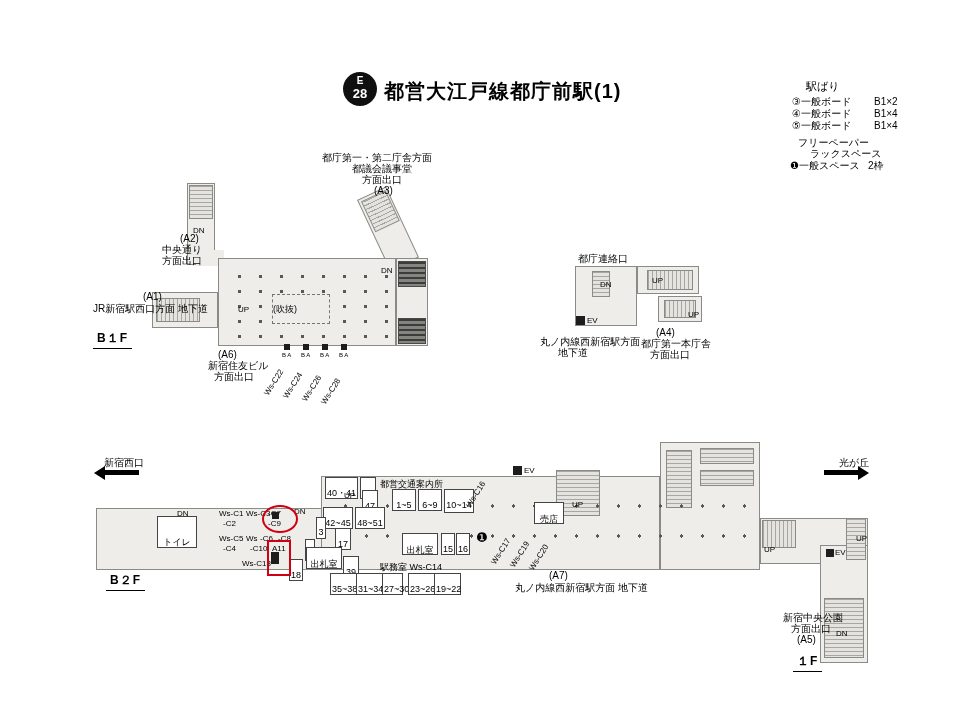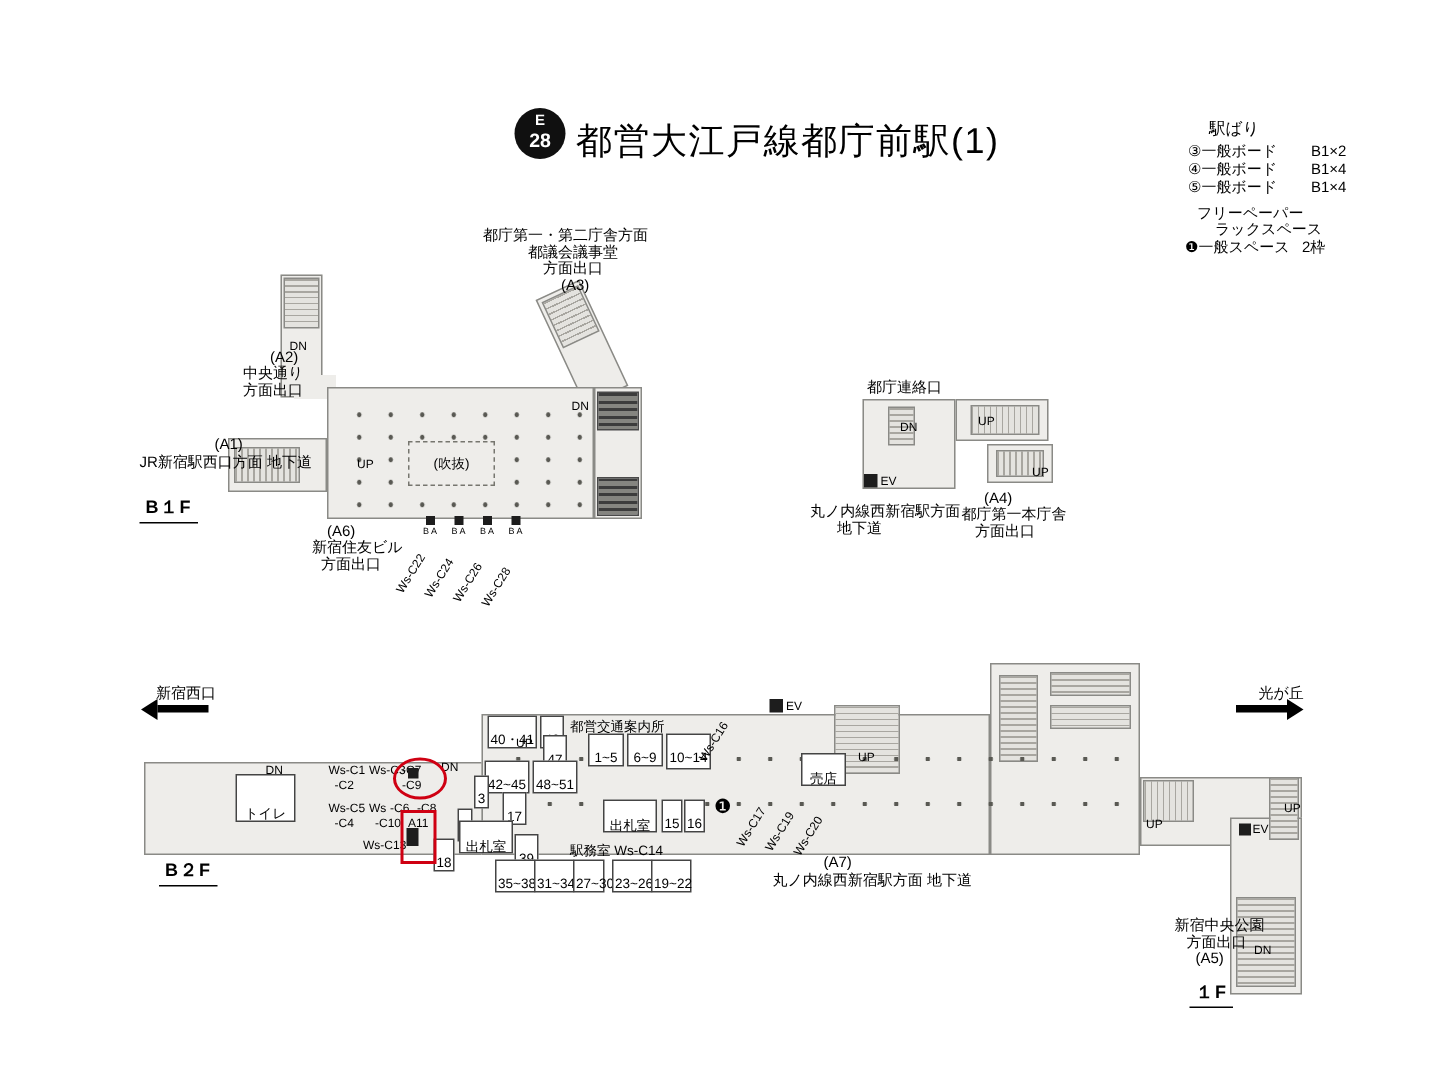--- a/index.html
+++ b/index.html
@@ -9,25 +9,25 @@
   .s6{font-size:6px}.s8{font-size:8px}.s10{font-size:10px}.s11{font-size:11px}
   .area{position:absolute;background:#eeedea;border:1px solid #8a8a86;box-sizing:border-box}
   .stairs-h{position:absolute;background:repeating-linear-gradient(180deg,#a8a6a0 0 1px,#e4e3df 1px 4px);border:1px solid #8a8a86;box-sizing:border-box}
   .stairs-v{position:absolute;background:repeating-linear-gradient(90deg,#a8a6a0 0 1px,#e4e3df 1px 4px);border:1px solid #8a8a86;box-sizing:border-box}
   .darkstairs{position:absolute;background:repeating-linear-gradient(180deg,#3c3c3c 0 2px,#858580 2px 5px);border:1px solid #4a4a4a;box-sizing:border-box}
   .dots{position:absolute;background-image:radial-gradient(circle,#595953 1.5px,transparent 1.7px);background-size:21px 15px;background-position:3px 3px}
   .sq{position:absolute;background:#1d1d1d}
   .box{position:absolute;border:1px solid #444;background:#fff;font-size:9px;line-height:10px;text-align:center;white-space:nowrap;padding:10px 1px;box-sizing:border-box}
   .rot{position:absolute;font-size:8px;white-space:nowrap;transform:rotate(-58deg);transform-origin:left bottom}
   .floor{position:absolute;font-size:12px;font-weight:bold;border-bottom:1.5px solid #000;padding:0 4px 1px;letter-spacing:1px}
-  .dashedbox{position:absolute;border:1px dashed #76766f;background:#eeedea;box-sizing:border-box;text-align:center;font-size:9px}
+  .dashedbox{position:absolute;border:1px dashed #76766f;background:#eeedea;box-sizing:border-box;text-align:left;font-size:9px}
   .badge{position:absolute;width:34px;height:34px;border-radius:50%;background:#101010;color:#fff;text-align:center}
   .badge .t{display:block;font-size:10px;line-height:12px;font-weight:bold;margin-top:3px}
   .badge .b{display:block;font-size:13px;line-height:14px;font-weight:bold}
-  .title{position:absolute;font-size:24px;font-weight:normal;letter-spacing:1px}
+  .title{position:absolute;font-size:20px;font-weight:bold;letter-spacing:1px}
   .redcircle{position:absolute;border:2px solid #cf0012;border-radius:50%}
   .redrect{position:absolute;border:2px solid #cf0012}
   .tri-l{position:absolute;width:0;height:0;border-top:7px solid transparent;border-bottom:7px solid transparent;border-right:11px solid #000}
   .tri-r{position:absolute;width:0;height:0;border-top:7px solid transparent;border-bottom:7px solid transparent;border-left:11px solid #000}
   .bar{position:absolute;background:#000;height:5px}
   .rotarea{position:absolute;background:#eeedea;border:1px solid #8a8a86;box-sizing:border-box;transform:rotate(-25deg);transform-origin:top left}
 </style>
 </head>
 <body>
 

